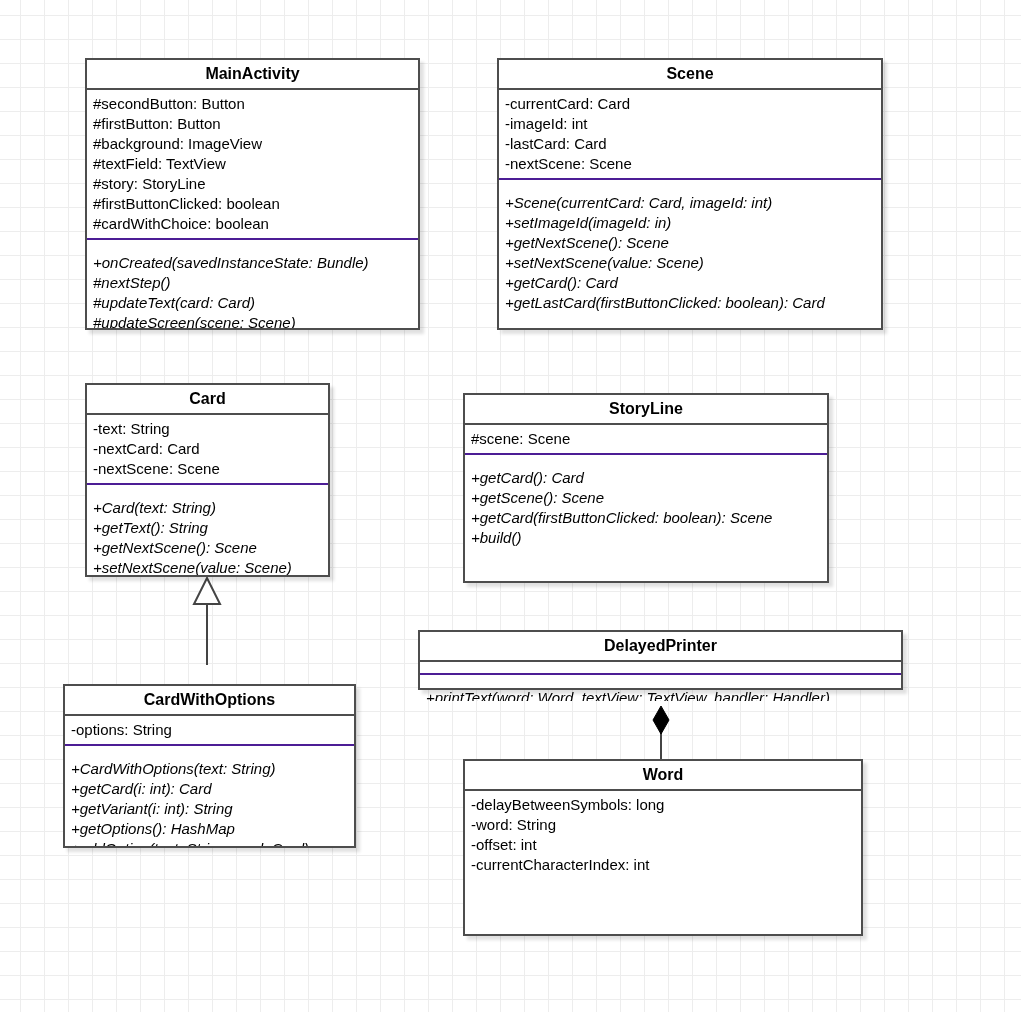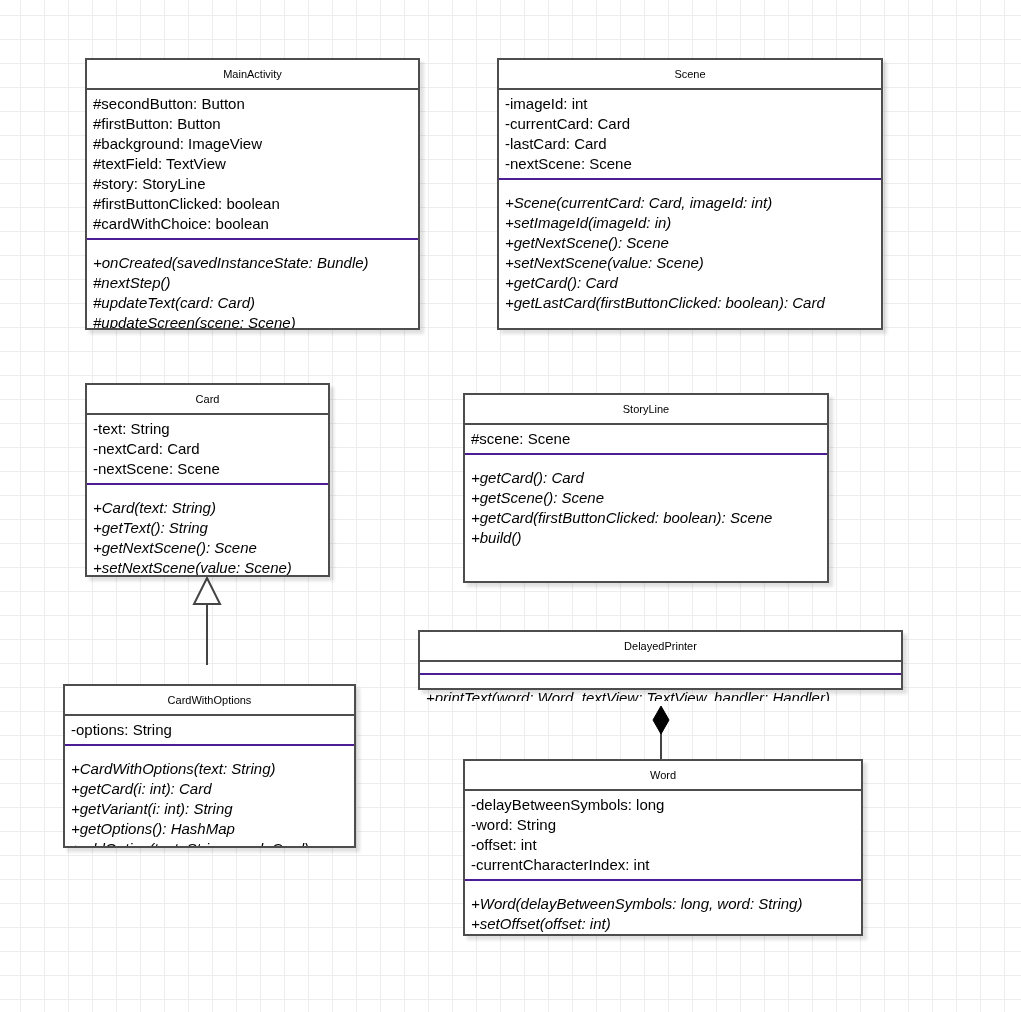--- a/index.html
+++ b/index.html
@@ -33,22 +33,22 @@
     border: 2px solid #4d4d4d;
     box-shadow: 4px 4px 3px rgba(0,0,0,0.12);
     font-size: 15px;
     line-height: 20px;
   }
   .class-title {
     flex: 0 0 auto;
     height: 28px;
     line-height: 28px;
     text-align: center;
-    font-weight: normal;
-    font-size: 11px;
+    font-weight: bold;
+    font-size: 16px;
     border-bottom: 2px solid #4d4d4d;
     white-space: nowrap;
     overflow: hidden;
   }
   .class-attrs {
     flex: 0 0 auto;
     padding: 4px 6px;
   }
   .class-attrs.empty {
     padding: 0;
@@ -106,22 +106,22 @@
         <div class="member">+onCreated(savedInstanceState: Bundle)</div>
         <div class="member">#nextStep()</div>
         <div class="member">#updateText(card: Card)</div>
         <div class="member">#updateScreen(scene: Scene)</div>
       </div>
   </div>
 
   <div class="class-box" style="left:497px; top:58px; width:386px; height:272px;">
     <div class="class-title">Scene</div>
     <div class="class-attrs">
+        <div class="member">-currentCard: Card</div>
         <div class="member">-imageId: int</div>
-        <div class="member">-currentCard: Card</div>
         <div class="member">-lastCard: Card</div>
         <div class="member">-nextScene: Scene</div>
       </div>
     <div class="class-methods">
         <div class="member">+Scene(currentCard: Card, imageId: int)</div>
         <div class="member">+setImageId(imageId: in)</div>
         <div class="member">+getNextScene(): Scene</div>
         <div class="member">+setNextScene(value: Scene)</div>
         <div class="member">+getCard(): Card</div>
         <div class="member">+getLastCard(firstButtonClicked: boolean): Card</div>
@@ -179,19 +179,15 @@
   </div>
 
   <div class="class-box" style="left:463px; top:759px; width:400px; height:177px;">
     <div class="class-title">Word</div>
     <div class="class-attrs">
         <div class="member">-delayBetweenSymbols: long</div>
         <div class="member">-word: String</div>
         <div class="member">-offset: int</div>
         <div class="member">-currentCharacterIndex: int</div>
       </div>
-    <div class="class-methods">
-        <div class="member">+Word(delayBetweenSymbols: long, word: String)</div>
-        <div class="member">+setOffset(offset: int)</div>
-      </div>
   </div>
 
 </div>
 
 </body></html>

